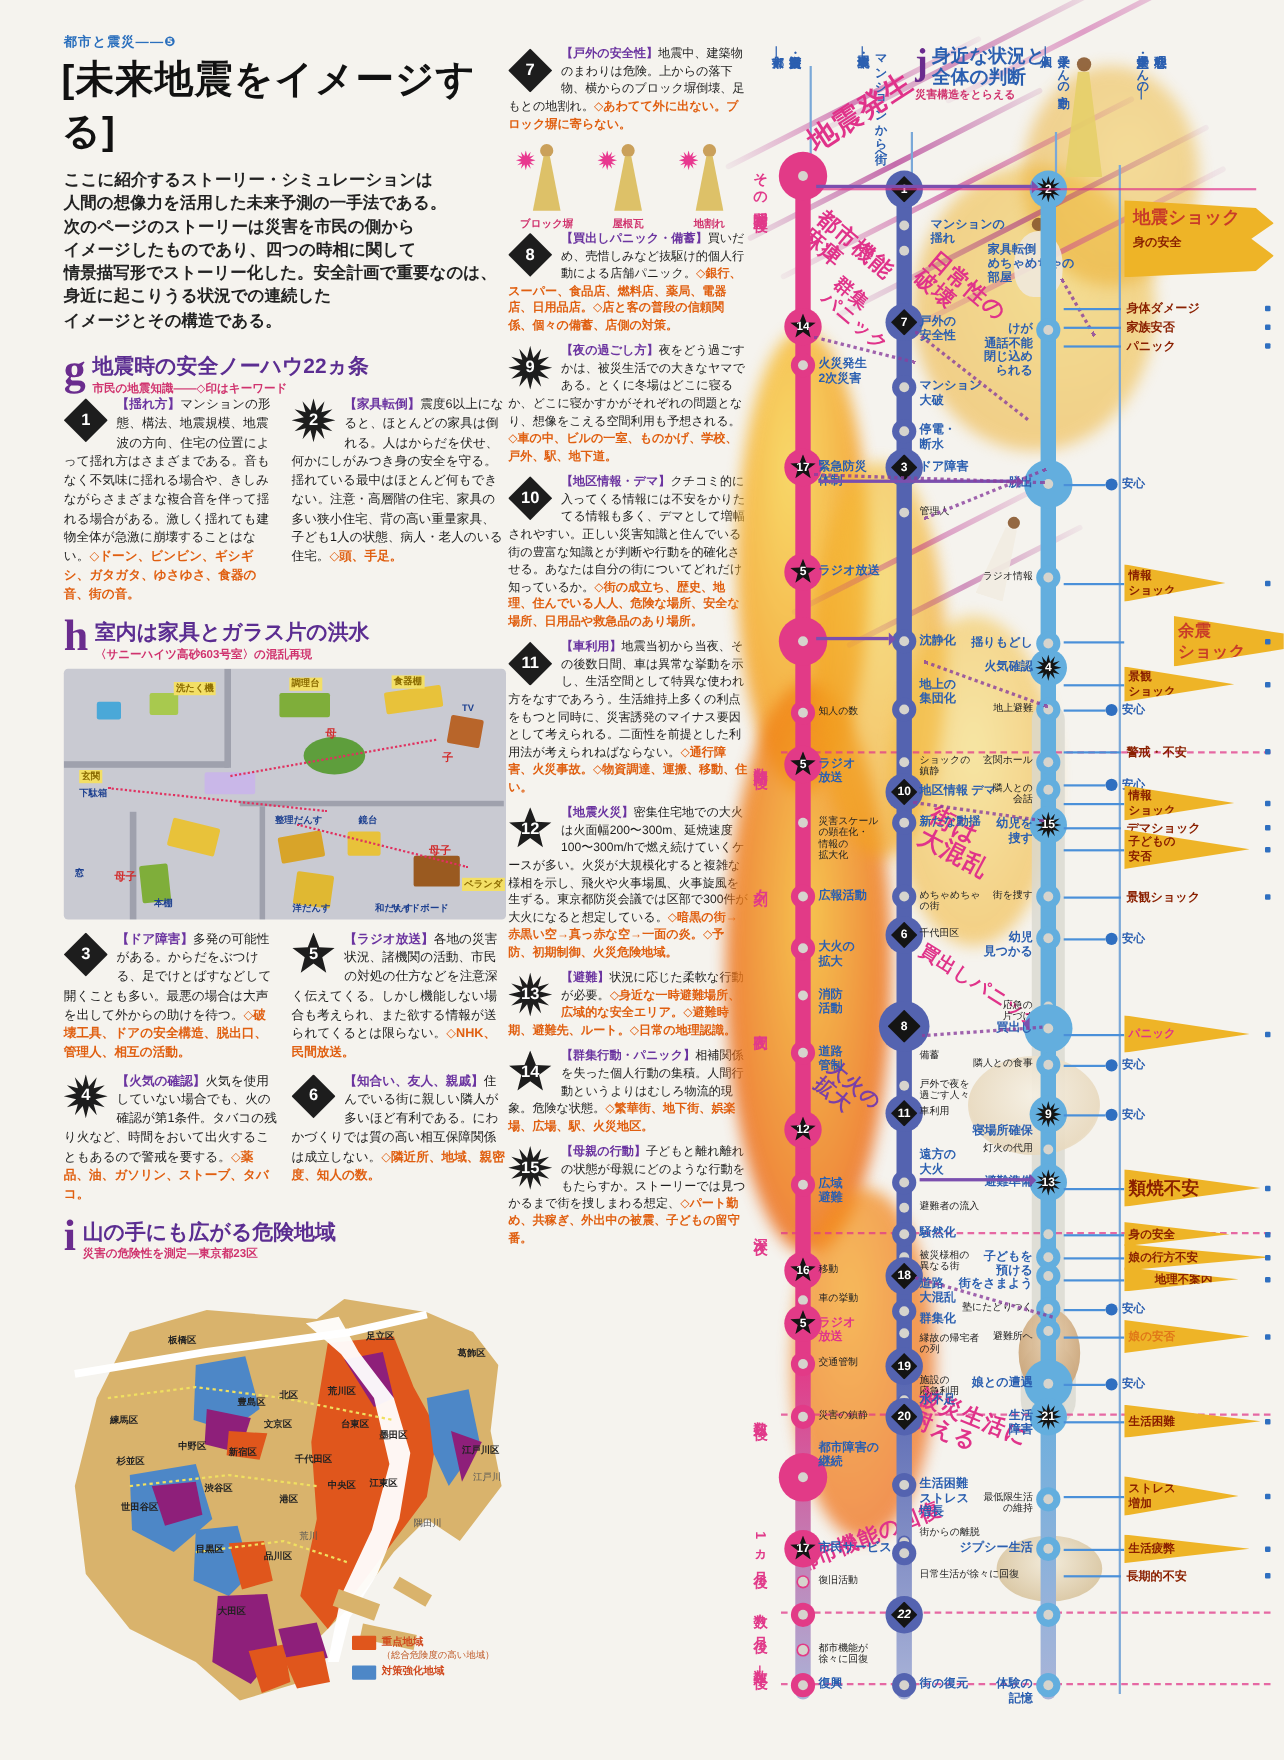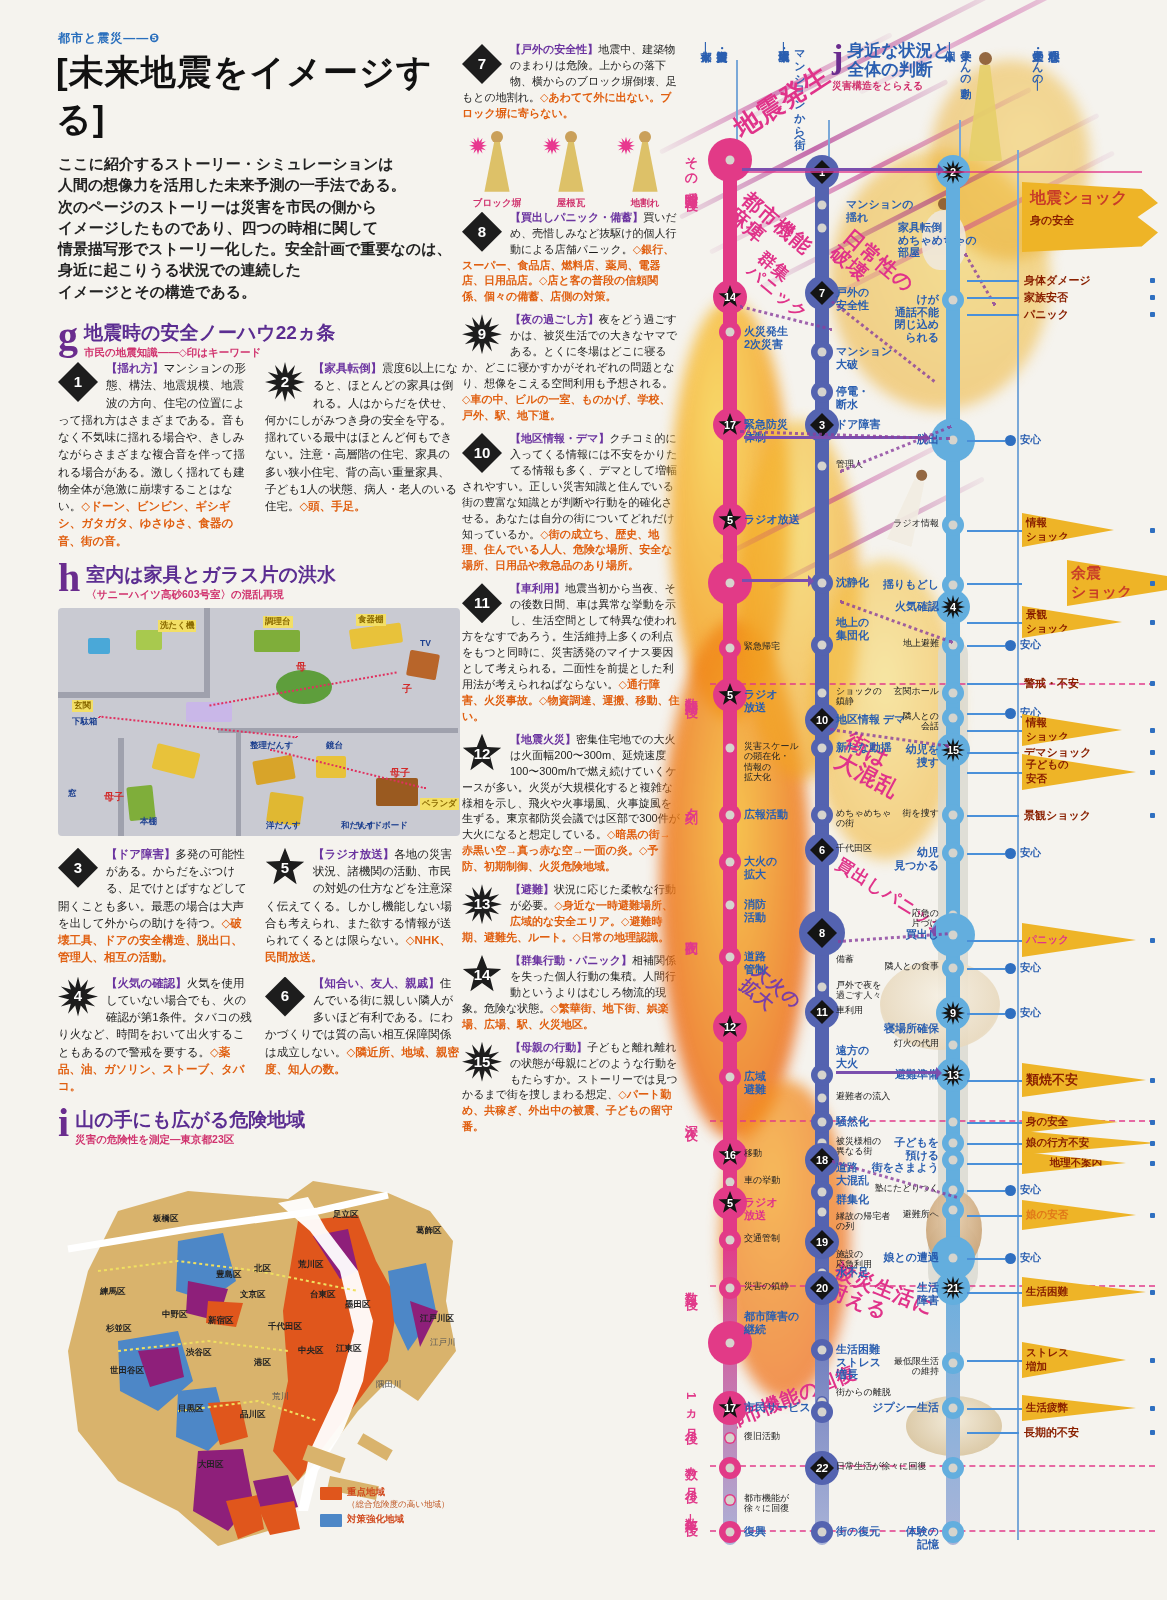--- a/index.html
+++ b/index.html
@@ -507,21 +507,21 @@
         <span>5</span>
       </div>
     </div>
     <div class="dlabel b" style="top: 513px; left: 64px;">ラジオ放送</div>
     <div class="tnode" style="left: 28px; top: 561px; width: 44px; height: 44px; background: rgb(226, 58, 135);">
       <div class="core"></div>
     </div>
     <div class="tnode" style="left: 39px; top: 637px; width: 22px; height: 22px; background: rgb(226, 58, 135);">
       <div class="core"></div>
     </div>
-    <div class="dlabel k" style="top: 641px; left: 64px;">緊急帰宅</div>
+    <div class="dlabel k" style="top: 641px; left: 64px;">知人の数</div>
     <div class="tnode" style="left: 33px; top: 678px; width: 34px; height: 34px; background: rgb(226, 58, 135);">
       <div class="mkr shape star" style="width: 24px; height: 24px; position: absolute; left: 50%; top: 50%; transform: translate(-50%, -50%);">
         <span>5</span>
       </div>
     </div>
     <div class="dlabel b" style="top: 688px; left: 64px;">ラジオ
 放送</div>
     <div class="tnode" style="left: 44px; top: 742px; width: 12px; height: 12px; background: rgb(226, 58, 135);">
       <div class="core"></div>
     </div>
@@ -767,21 +767,21 @@
     </div>
     <div class="dlabel k" style="top: 1387px; left: 156px;">街からの離脱</div>
     <div class="tnode" style="left: 131px; top: 1401px; width: 22px; height: 22px; background: rgb(84, 99, 176);">
       <div class="core"></div>
     </div>
     <div class="tnode" style="left: 125px; top: 1451px; width: 34px; height: 34px; background: rgb(84, 99, 176); font-style: italic;">
       <div class="mkr shape diamond" style="width: 24px; height: 24px; position: absolute; left: 50%; top: 50%; transform: translate(-50%, -50%);">
         <span>22</span>
       </div>
     </div>
-    <div class="dlabel k" style="top: 1461px; left: 156px;">日常生活が徐々に回復</div>
+    <div class="dlabel k" style="top: 1426px; left: 156px;">日常生活が徐々に回復</div>
     <div class="tnode" style="left: 131px; top: 1521px; width: 22px; height: 22px; background: rgb(84, 99, 176);">
       <div class="core"></div>
     </div>
     <div class="dlabel b" style="top: 1525px; left: 156px;">街の復元</div>
     <div class="track" style="left: 266px; top: 160px; height: 1385px; background: linear-gradient(rgb(99, 174, 222) 0%, rgb(99, 174, 222) 78%, rgb(170, 180, 216) 100%);"></div>
     <div class="tnode" style="left: 256px; top: 155px; width: 34px; height: 34px; background: rgb(99, 174, 222);">
       <div class="mkr shape burst" style="width: 24px; height: 24px; position: absolute; left: 50%; top: 50%; transform: translate(-50%, -50%);">
         <span>2</span>
       </div>
     </div>
@@ -1006,21 +1006,21 @@
     </div>
     <div class="enddot" style="left: 470px; top: 938px;"></div>
     <div class="leader" style="left: 287px; top: 968px; width: 38px;"></div>
     <div class="calmdot" style="left: 325px; top: 963px;"></div>
     <div class="calmtxt" style="left: 340px; top: 961px;">安心</div>
     <div class="leader" style="left: 287px; top: 1013px; width: 38px;"></div>
     <div class="calmdot" style="left: 325px; top: 1008px;"></div>
     <div class="calmtxt" style="left: 340px; top: 1006px;">安心</div>
     <div class="leader" style="left: 287px; top: 1080px; width: 55px;"></div>
     <div class="banner" style="left: 342px; top: 1063px; width: 120px; height: 34px;">
-      <div class="t1" style="font-size: 13px; white-space: pre-line; color: rgb(138, 32, 0);">類焼不安</div>
+      <div class="t1" style="font-size: 16px; white-space: pre-line; color: rgb(138, 32, 0);">類焼不安</div>
     </div>
     <div class="enddot" style="left: 470px; top: 1078px;"></div>
     <div class="leader" style="left: 287px; top: 1122px; width: 55px;"></div>
     <div class="banner" style="left: 342px; top: 1111px; width: 92px; height: 22px;">
       <div class="t1" style="font-size: 10.5px; white-space: pre-line; color: rgb(138, 32, 0);">身の安全</div>
     </div>
     <div class="enddot" style="left: 470px; top: 1120px;"></div>
     <div class="leader" style="left: 287px; top: 1143px; width: 55px;"></div>
     <div class="banner" style="left: 342px; top: 1131px; width: 130px; height: 24px;">
       <div class="t1" style="font-size: 10.5px; white-space: pre-line; color: rgb(138, 32, 0);">娘の行方不安</div>

